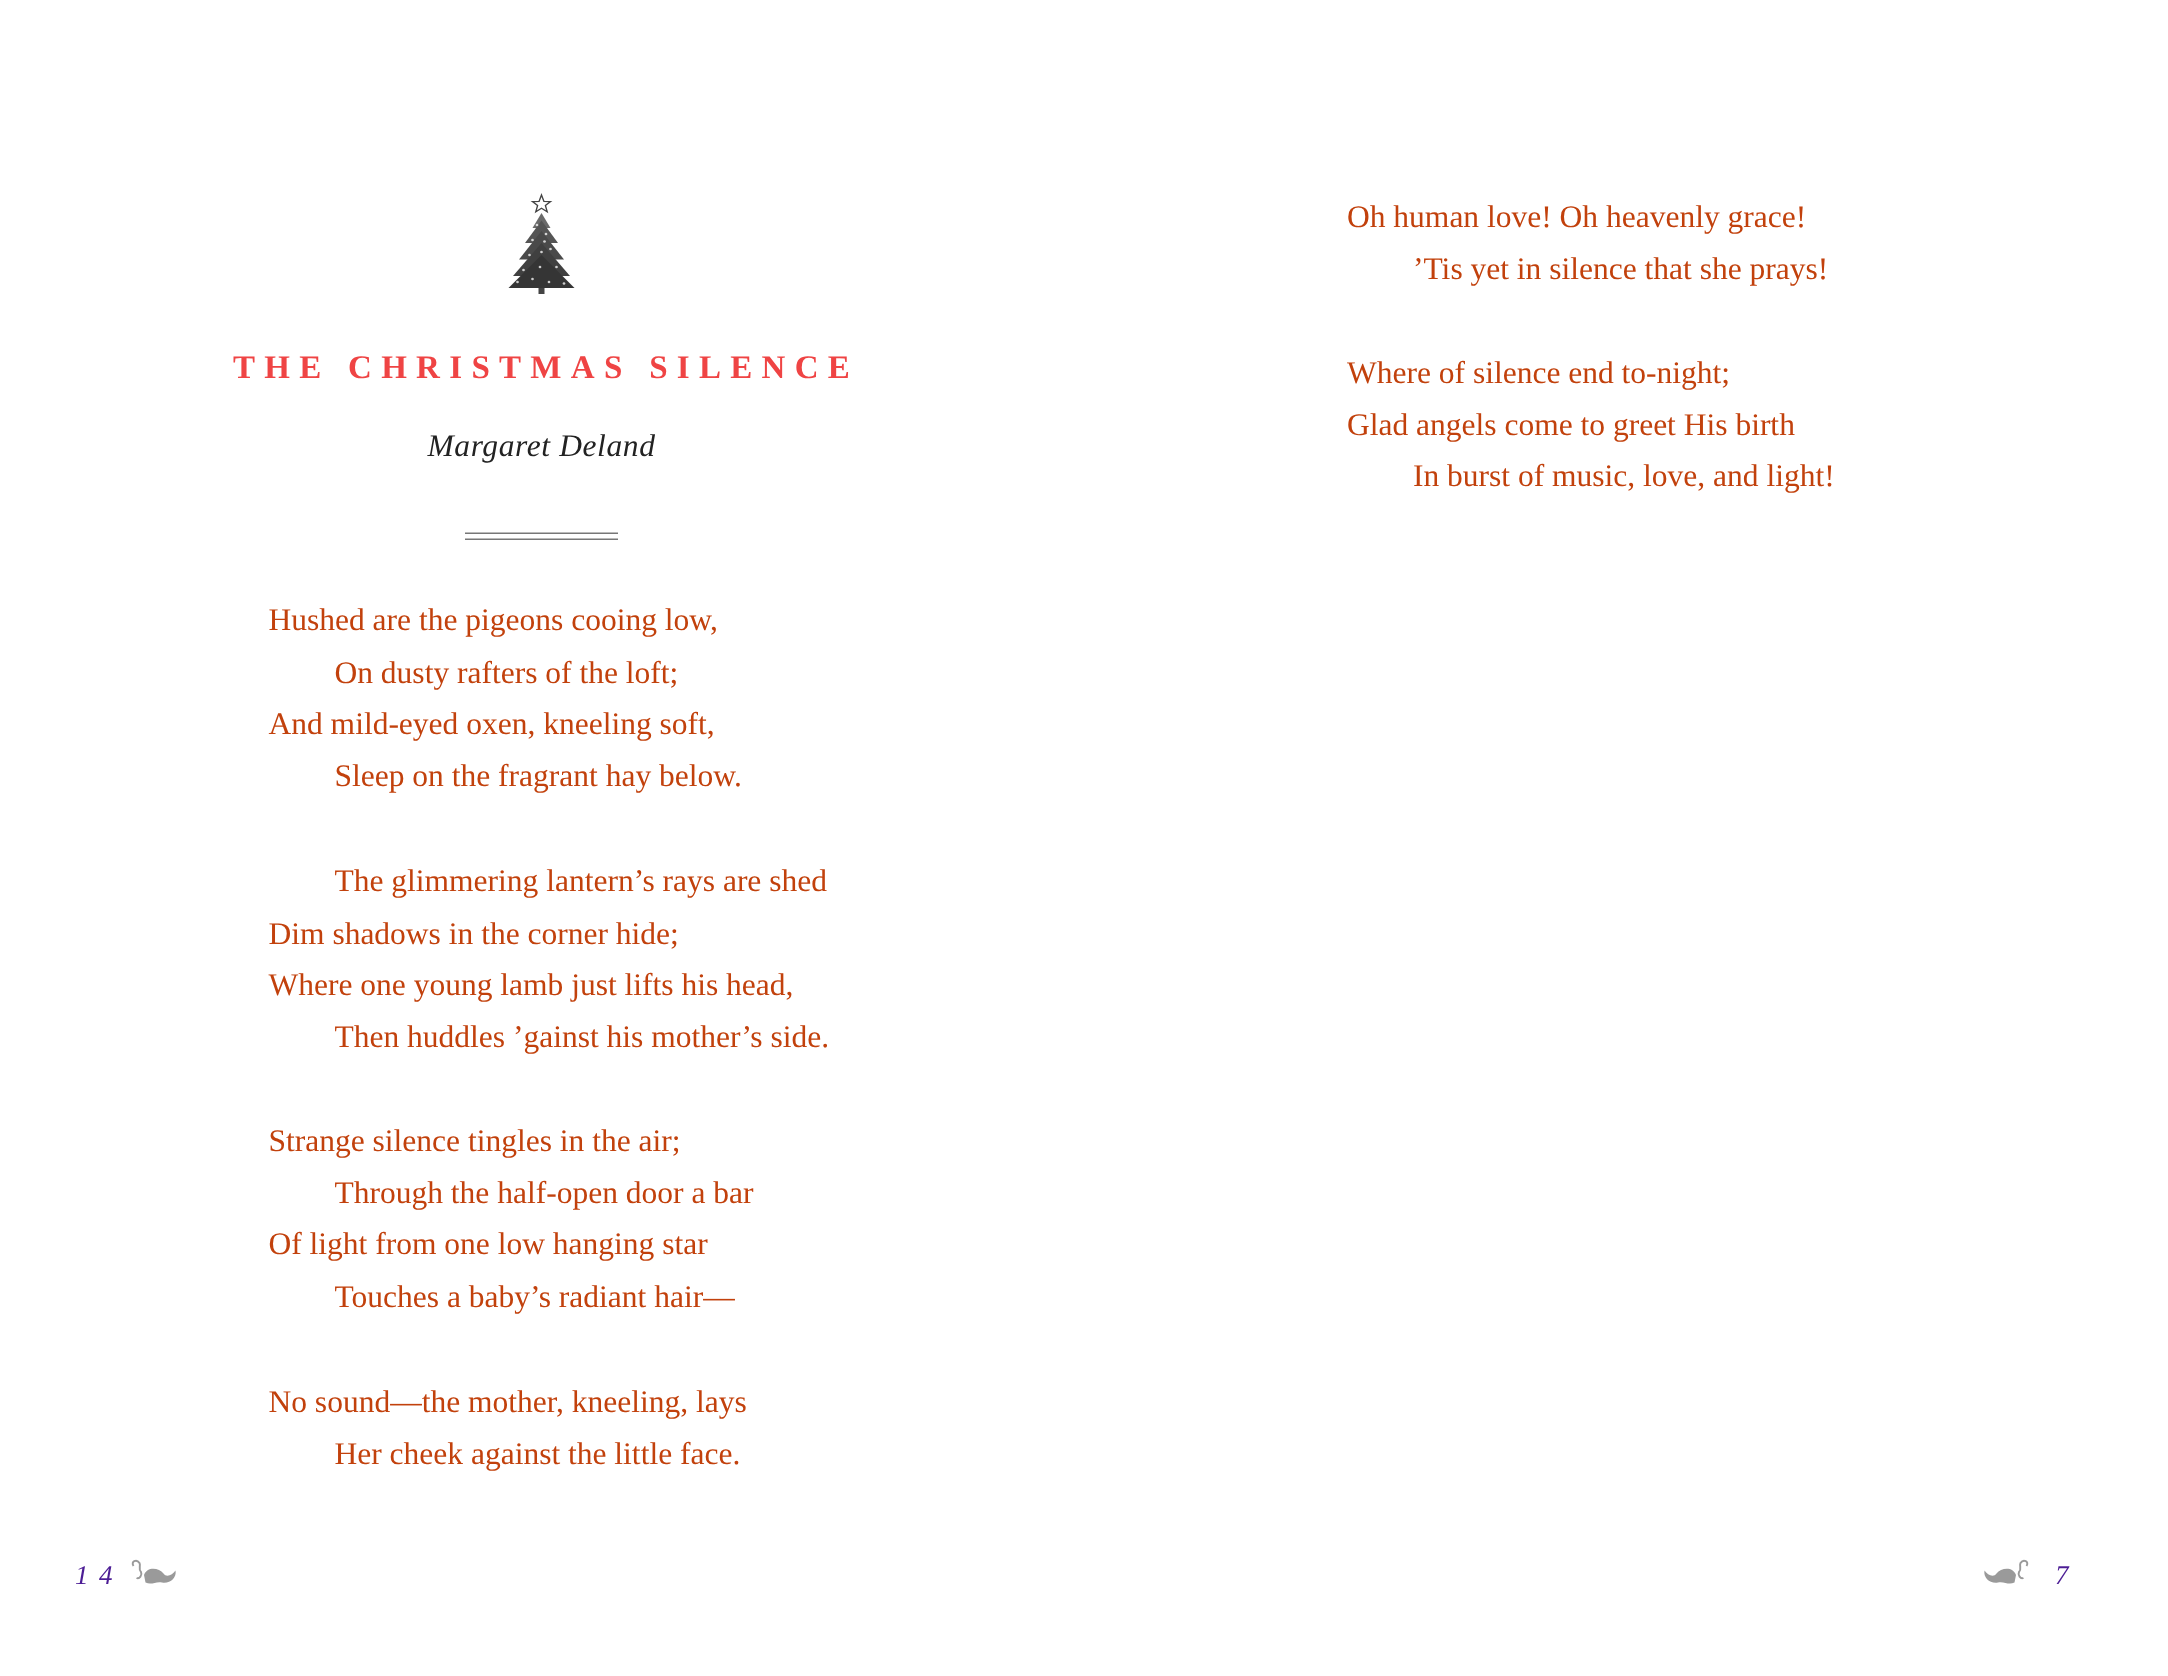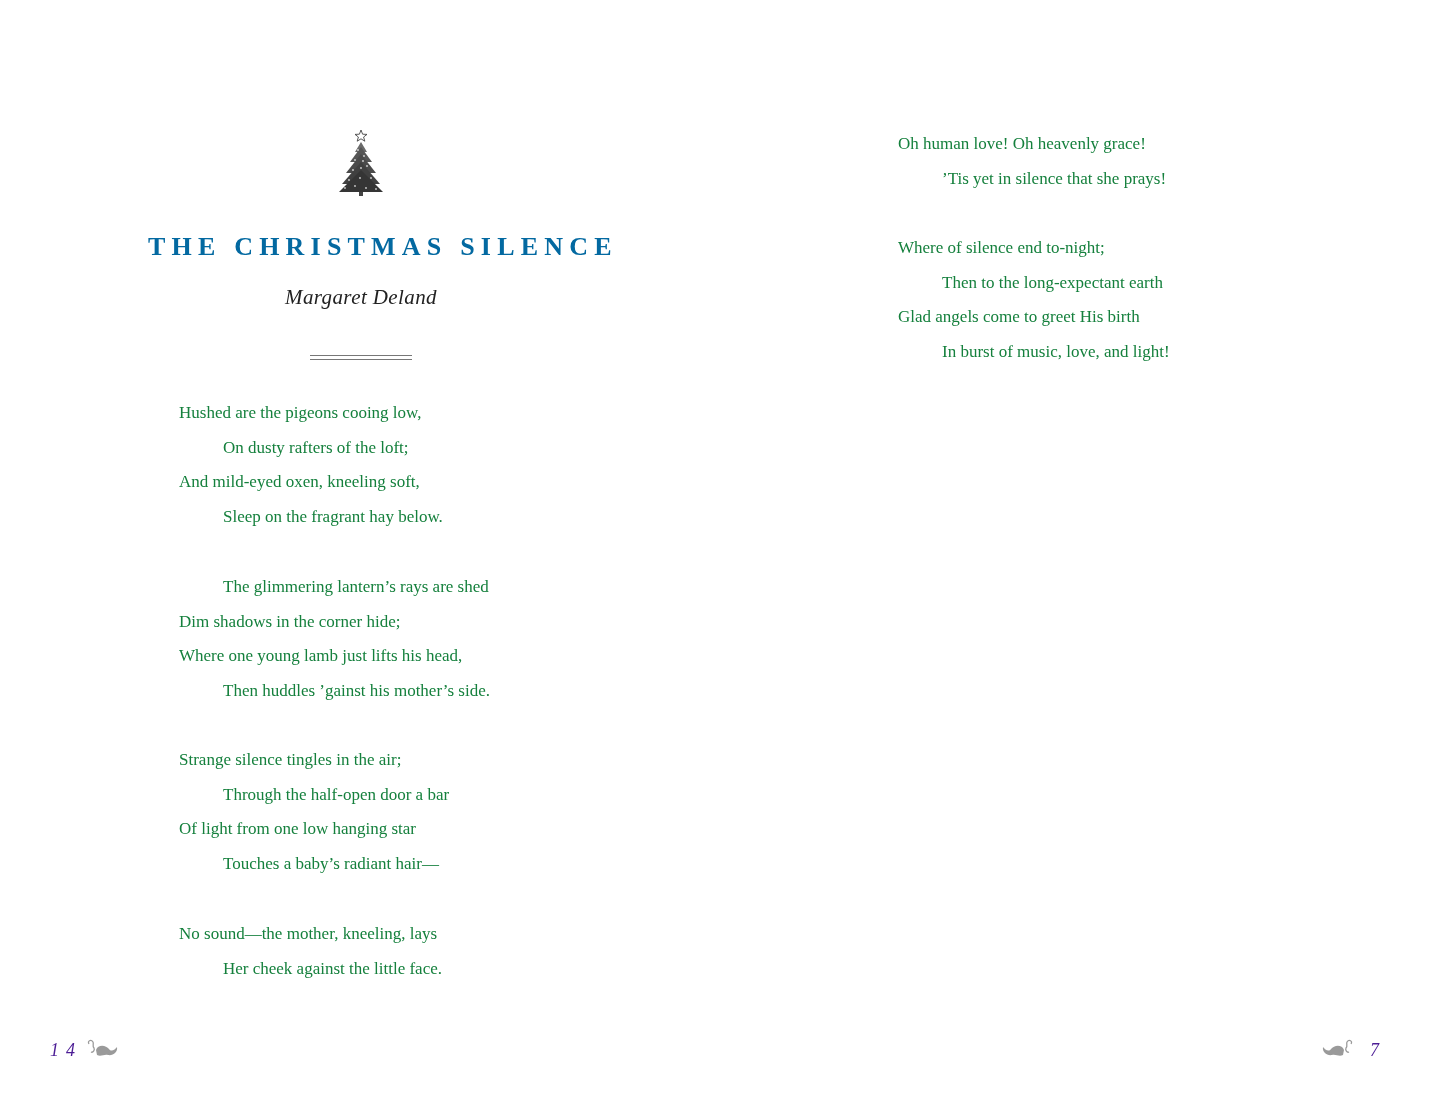--- a/index.html
+++ b/index.html
@@ -32,24 +32,24 @@
     }
 
     .poem-title {
       position: absolute;
       left: 148px;
       top: 232px;
       width: 432px;
       text-align: center;
       font-family: "Liberation Serif", serif;
       font-weight: bold;
-      font-size: 26px;
+      font-size: 22px;
       letter-spacing: 6.2px;
       white-space: nowrap;
-      color: #0369a1;
+      color: #ef4444;
     }
     .poem-author {
       position: absolute;
       left: 148px;
       top: 285px;
       width: 426px;
       text-align: center;
       font-style: italic;
       font-size: 21px;
       letter-spacing: 0.4px;
@@ -61,25 +61,25 @@
       top: 355px;
       width: 102px;
       height: 5px;
       border-top: 1.5px solid #777;
       border-bottom: 1.5px solid #777;
       box-sizing: border-box;
     }
 
     .stanza { position: absolute; }
     .line {
-      font-size: 17px;
+      font-size: 21px;
       line-height: 34.7px;
       height: 34.7px;
       white-space: nowrap;
-      color: #15803d;
+      color: #c2410c;
     }
     .line.indent { padding-left: 44px; }
 
     .left-stanzas { left: 179px; }
 
     .folio {
       position: absolute;
       top: 1040px;
       font-style: italic;
       font-size: 18px;
@@ -166,21 +166,20 @@
 </div>
 
 <div class="page page-right">
   <div class="stanza" style="left:176px; top:127px;">
     <div class="line">Oh human love! Oh heavenly grace!</div>
     <div class="line indent">’Tis yet in silence that she prays!</div>
   </div>
 
   <div class="stanza" style="left:176px; top:231px;">
     <div class="line">Where of silence end to-night;</div>
-    <div class="line indent">Then to the long-expectant earth</div>
     <div class="line">Glad angels come to greet His birth</div>
     <div class="line indent">In burst of music, love, and light!</div>
   </div>
 </div>
 
 <svg class="fleuron fleuron-right" viewBox="0 0 34 24">
   <path d="M31,6 C33,3 29,1 27,4 C26,6 28,8 26,10 C25,12 27,15 29,14" fill="none" stroke="#9a9a9a" stroke-width="1.3"></path>
   <path d="M24,12 C22,6 14,7 11,11 C9,14 5,12 3,9 C2,14 7,18 12,17 C16,16 19,19 23,17 Z" fill="#9a9a9a"></path>
 </svg>
 <div class="folio folio-right">7</div>

